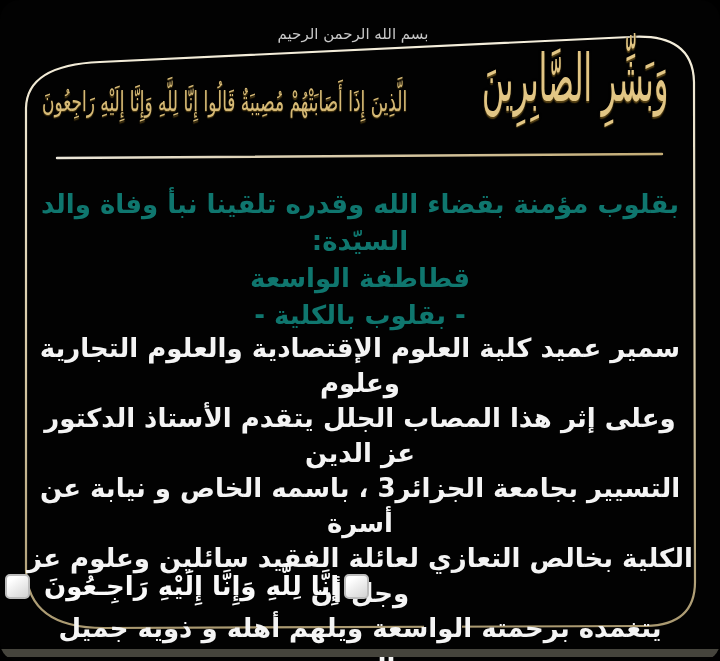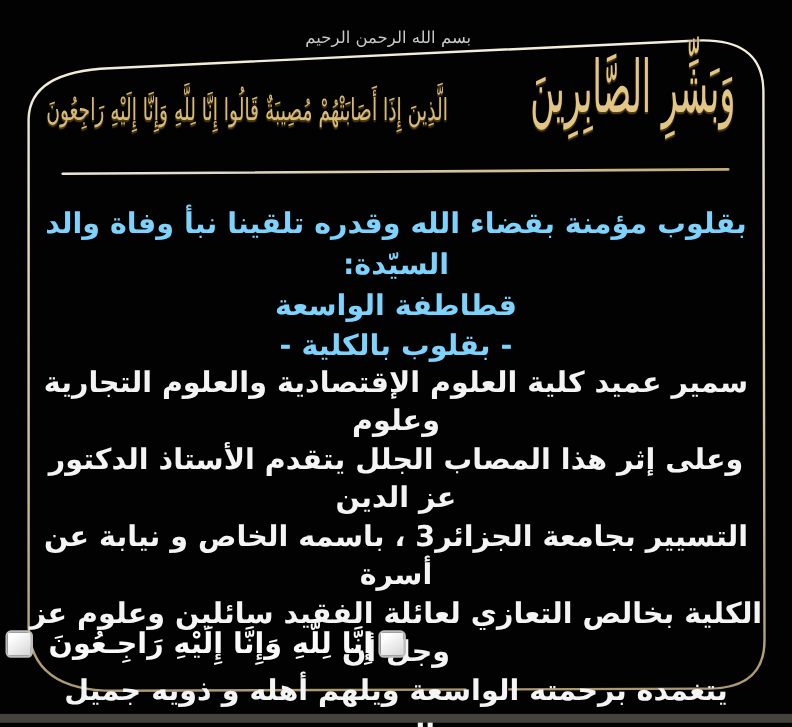--- a/index.html
+++ b/index.html
@@ -1,20 +1,21 @@
 <!DOCTYPE html>
 <html lang="ar"><head>
 <meta charset="utf-8">
 <style>
   html,body{margin:0;padding:0;background:#000;}
   .poster{
     position:relative;width:720px;height:661px;overflow:hidden;
     background:#020202;
     font-family:"DejaVu Sans",sans-serif;
     direction:rtl;
+    border-radius:19px;
   }
   .frame-svg{position:absolute;left:0;top:0;width:720px;height:661px;display:block;}
   .bismillah{
     position:absolute;top:25px;left:0;right:14px;
     text-align:center;font-size:15px;letter-spacing:.5px;
     color:#c8c8c8;direction:rtl;
   }
   .callig-main{
     position:absolute;top:46px;right:52px;
     color:#e2c685;font-size:37px;white-space:nowrap;direction:rtl;
@@ -22,21 +23,21 @@
     text-shadow:0 1px 1px #5a4516,0 0 2px rgba(0,0,0,.9);
   }
   .callig-rest{
     position:absolute;top:86px;left:42px;
     color:#d6ba77;font-size:17px;white-space:nowrap;direction:rtl;
     transform:scaleY(1.62);transform-origin:0 10%;
     text-shadow:0 1px 1px #5a4516;
   }
   .intro{
     position:absolute;top:186px;left:40px;right:40px;
-    direction:rtl;text-align:center;color:#7dd3fc;
+    direction:rtl;text-align:center;color:#0f766e;
     font-size:26px;font-weight:bold;line-height:37px;
   }
   .para{
     position:absolute;top:331px;left:26px;right:26px;
     direction:rtl;text-align:center;color:#f4f4f4;
     font-size:26px;font-weight:bold;line-height:35px;
   }
   .closing{
     position:absolute;top:566px;left:0;right:0;
     direction:rtl;text-align:left;color:#fafafa;

